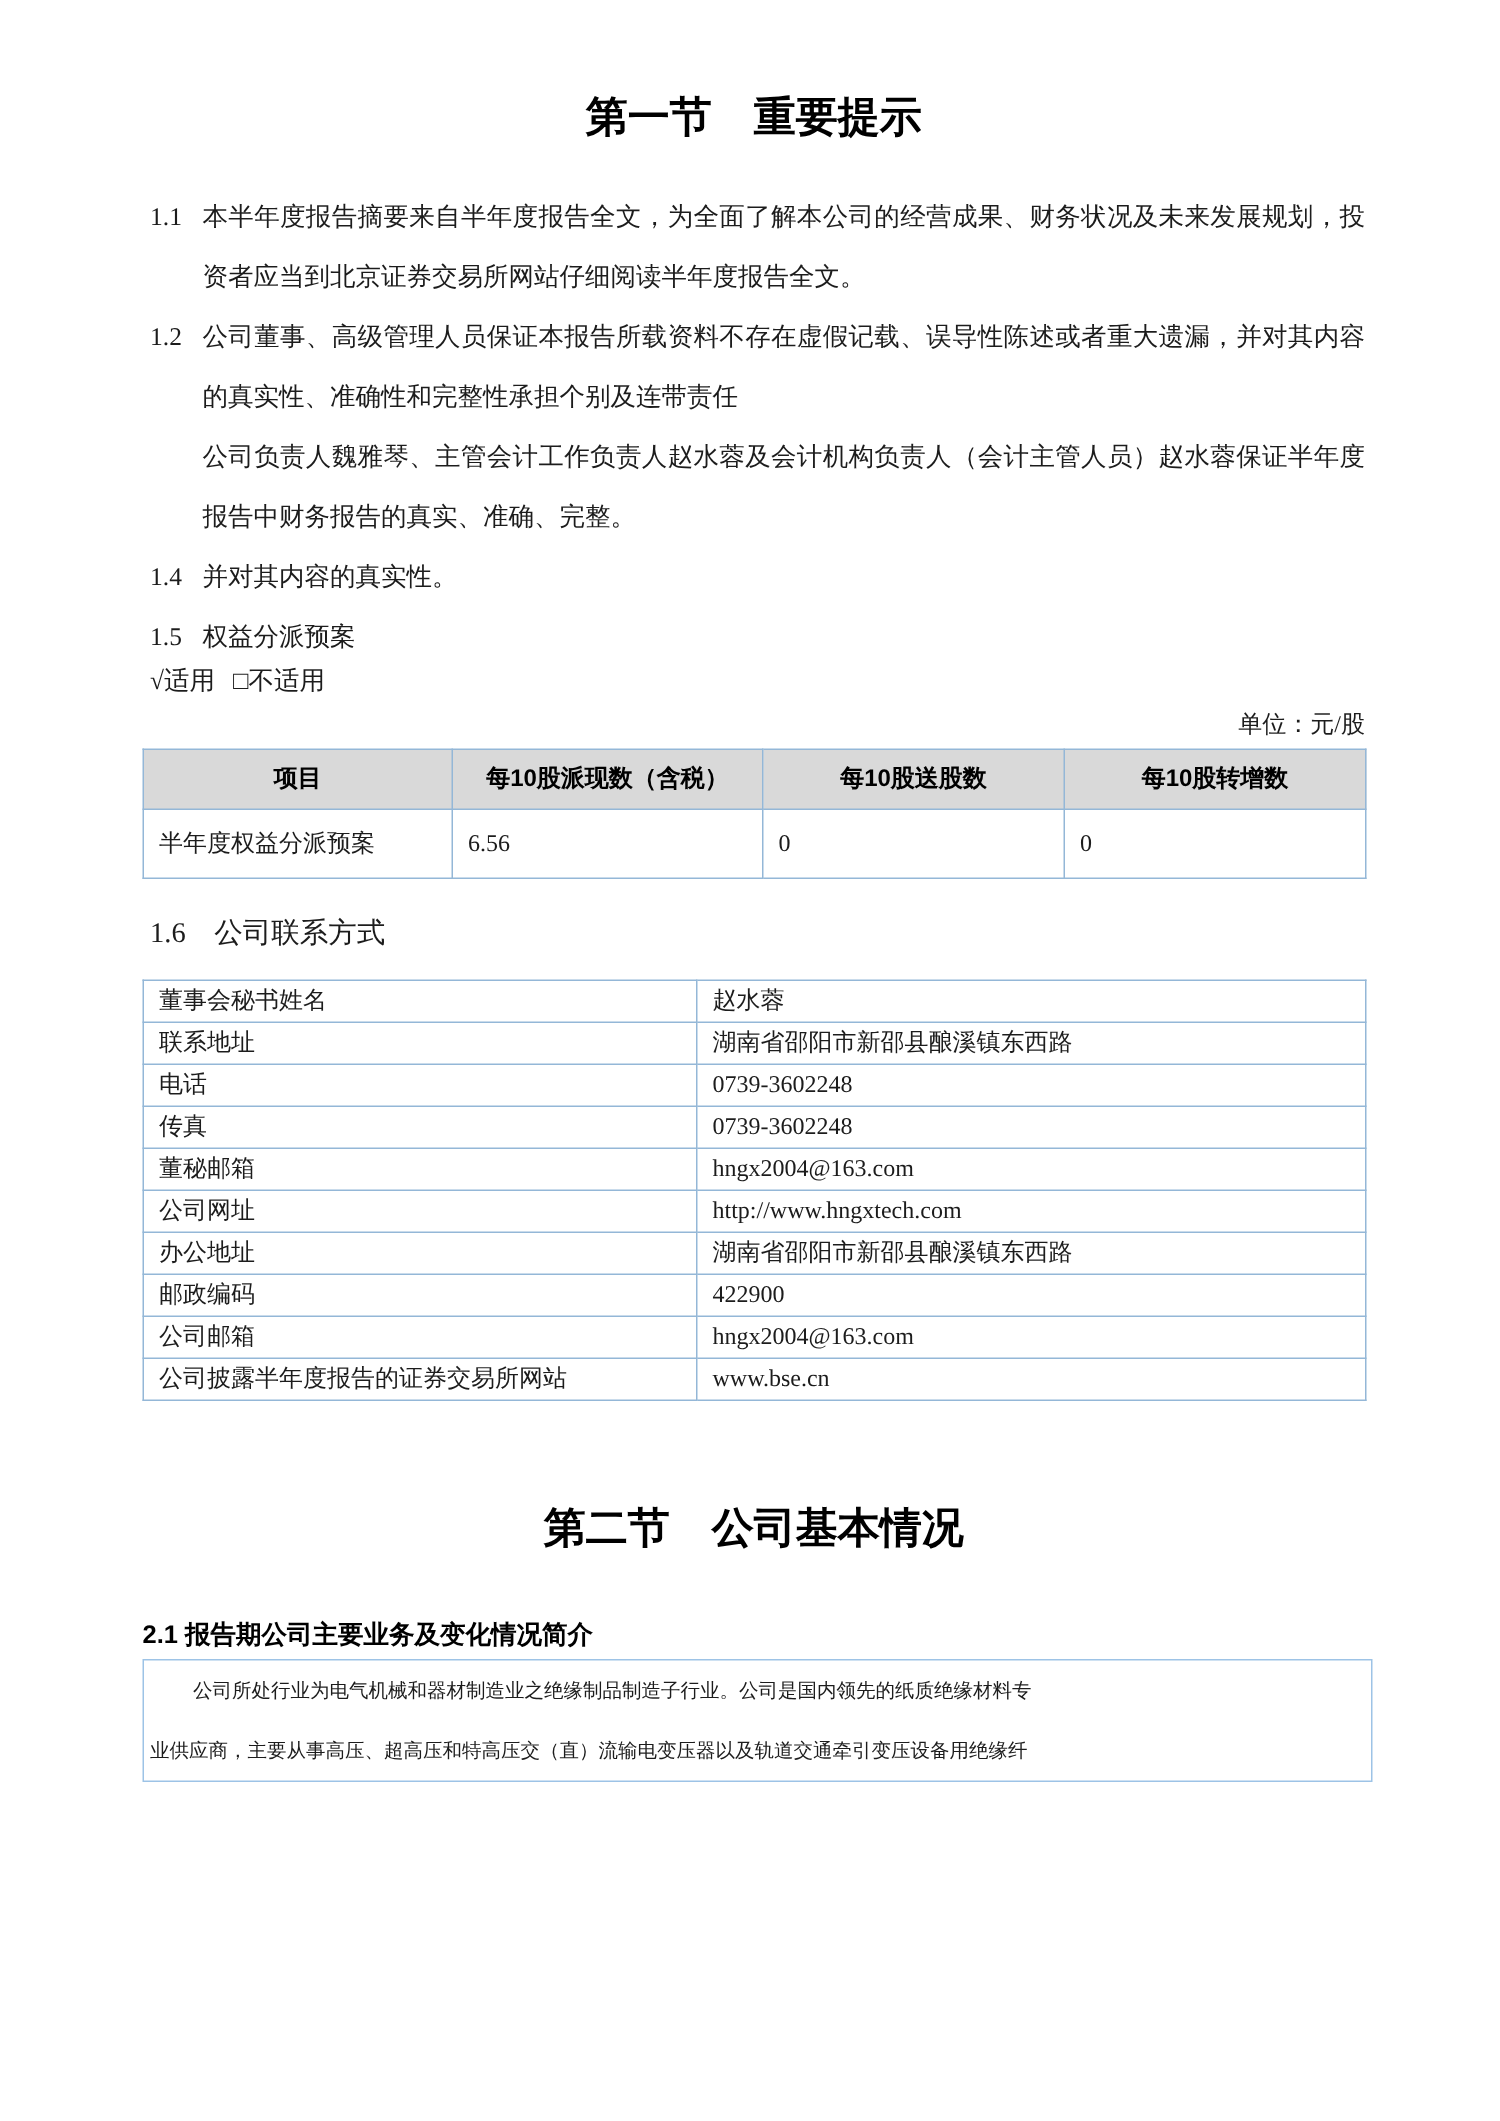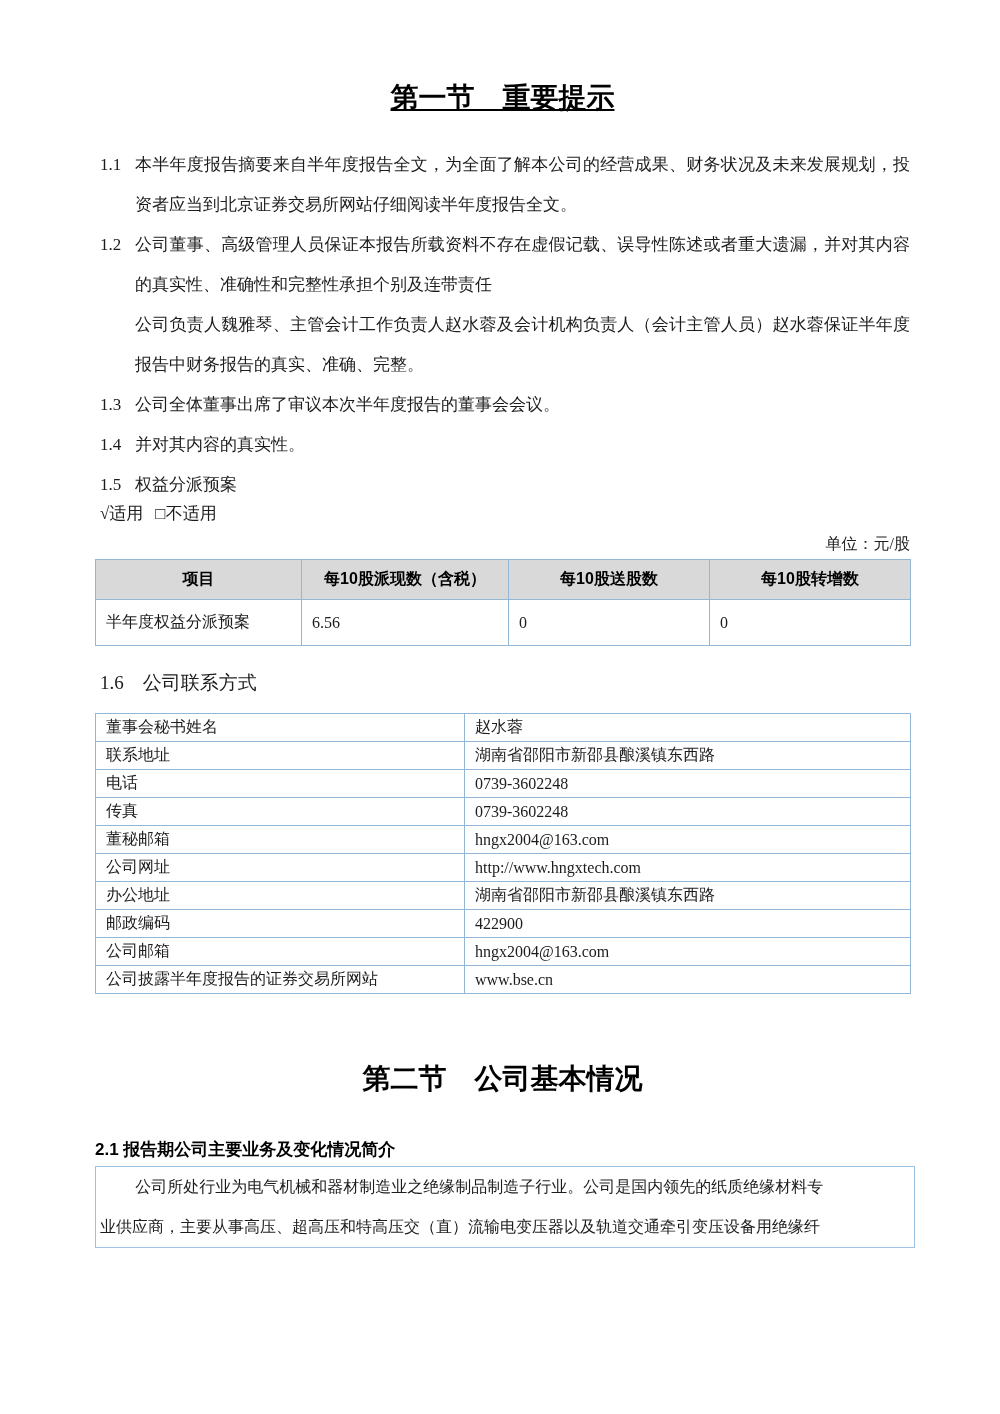--- a/index.html
+++ b/index.html
@@ -15,21 +15,21 @@
 
   .section-title {
     font-family:"Liberation Sans","DejaVu Sans",sans-serif;
     font-weight:bold;
     font-size:28px;
     text-align:center;
     line-height:1.3;
     white-space:pre;
     color:#000;
   }
-  .title-1 { padding-top:80px;text-decoration:underline; }
+  .title-1 { padding-top:60px; }
   .title-2 { margin-top:67px;text-align:center; }
 
   .items { margin-top:29px; font-size:17px; }
   .item { position:relative; padding-left:40px; line-height:40px; }
   .item .num { position:absolute; left:5px; top:0; line-height:40px; }
   .item p { text-align:justify; line-height:40px; }
 
   .apply-line { font-size:17px; line-height:34px; margin-top:-8px; padding-left:5px; }
   .apply-line .gap { display:inline-block; width:12px; }
 
@@ -75,21 +75,21 @@
     color:#000;
   }
 
   .intro-box {
     margin-top:4px;
     border:1px solid #9dc3e6;
     padding:0 4px;
     width:820px;
   }
   .intro-line {
-    font-size:16px;
+    font-size:13px;
     line-height:40px;
     white-space:nowrap;
     overflow:hidden;
   }
   .intro-line.first { text-indent:2.2em; }
 </style>
 </head>
 <body>
 
 <div class="page">
@@ -99,24 +99,20 @@
 
     <div class="items">
       <div class="item">
         <span class="num">1.1</span>
         <p>本半年度报告摘要来自半年度报告全文，为全面了解本公司的经营成果、财务状况及未来发展规划，投资者应当到北京证券交易所网站仔细阅读半年度报告全文。</p>
       </div>
       <div class="item">
         <span class="num">1.2</span>
         <p>公司董事、高级管理人员保证本报告所载资料不存在虚假记载、误导性陈述或者重大遗漏，并对其内容的真实性、准确性和完整性承担个别及连带责任</p>
         <p>公司负责人魏雅琴、主管会计工作负责人赵水蓉及会计机构负责人（会计主管人员）赵水蓉保证半年度报告中财务报告的真实、准确、完整。</p>
-      </div>
-      <div class="item">
-        <span class="num">1.3</span>
-        <p>公司全体董事出席了审议本次半年度报告的董事会会议。</p>
       </div>
       <div class="item">
         <span class="num">1.4</span>
         <p>并对其内容的真实性。</p>
       </div>
       <div class="item">
         <span class="num">1.5</span>
         <p>权益分派预案</p>
       </div>
     </div>

